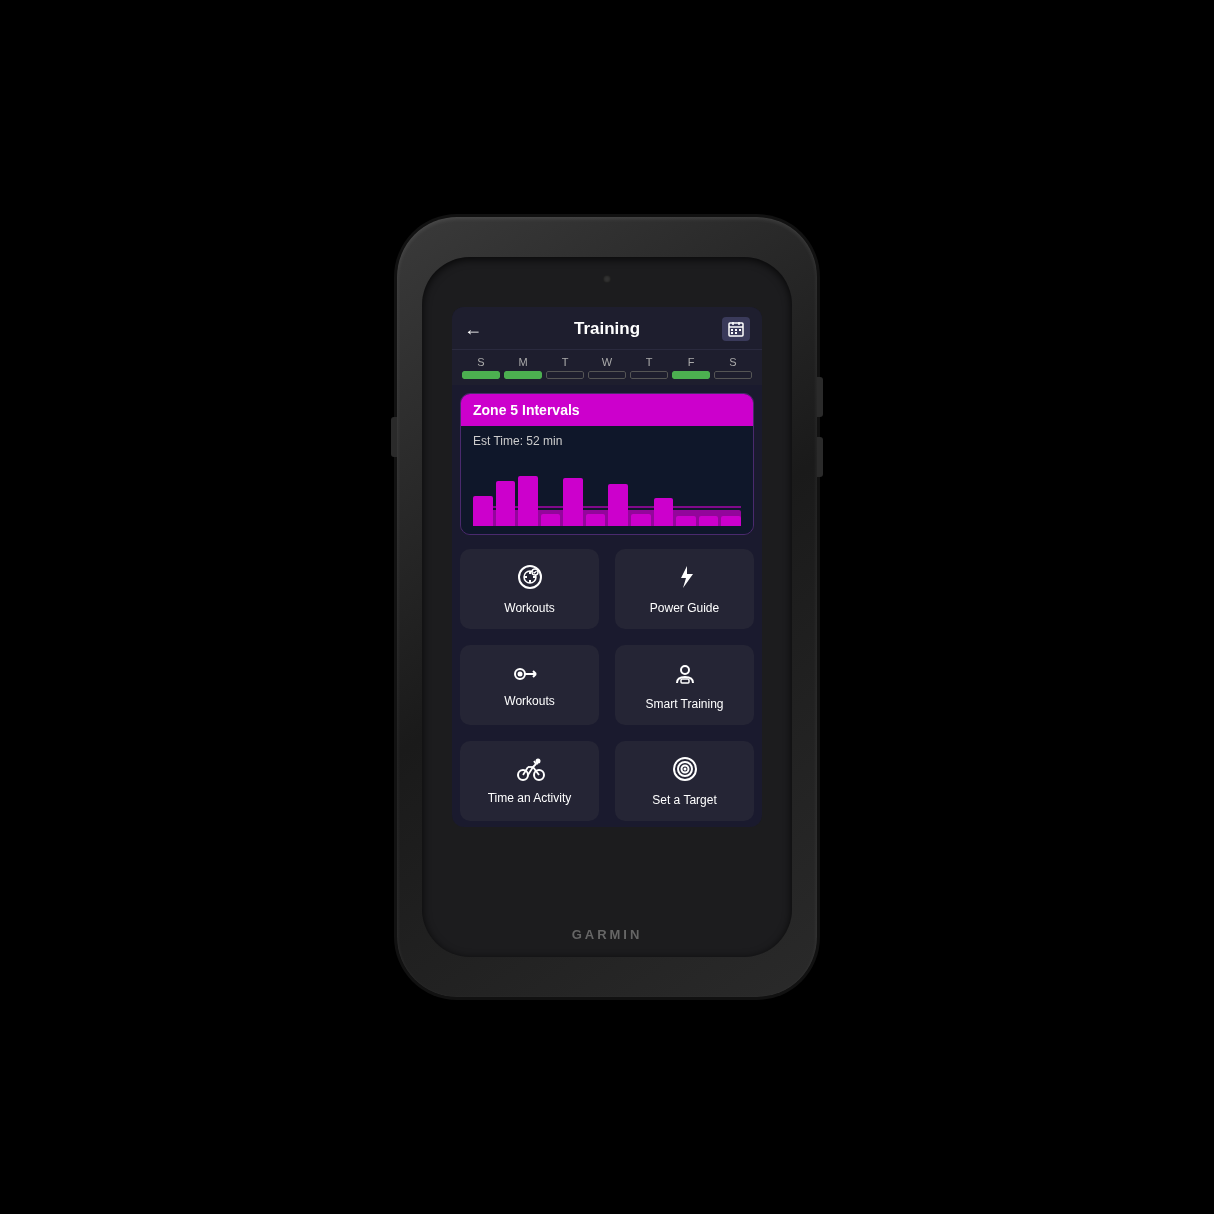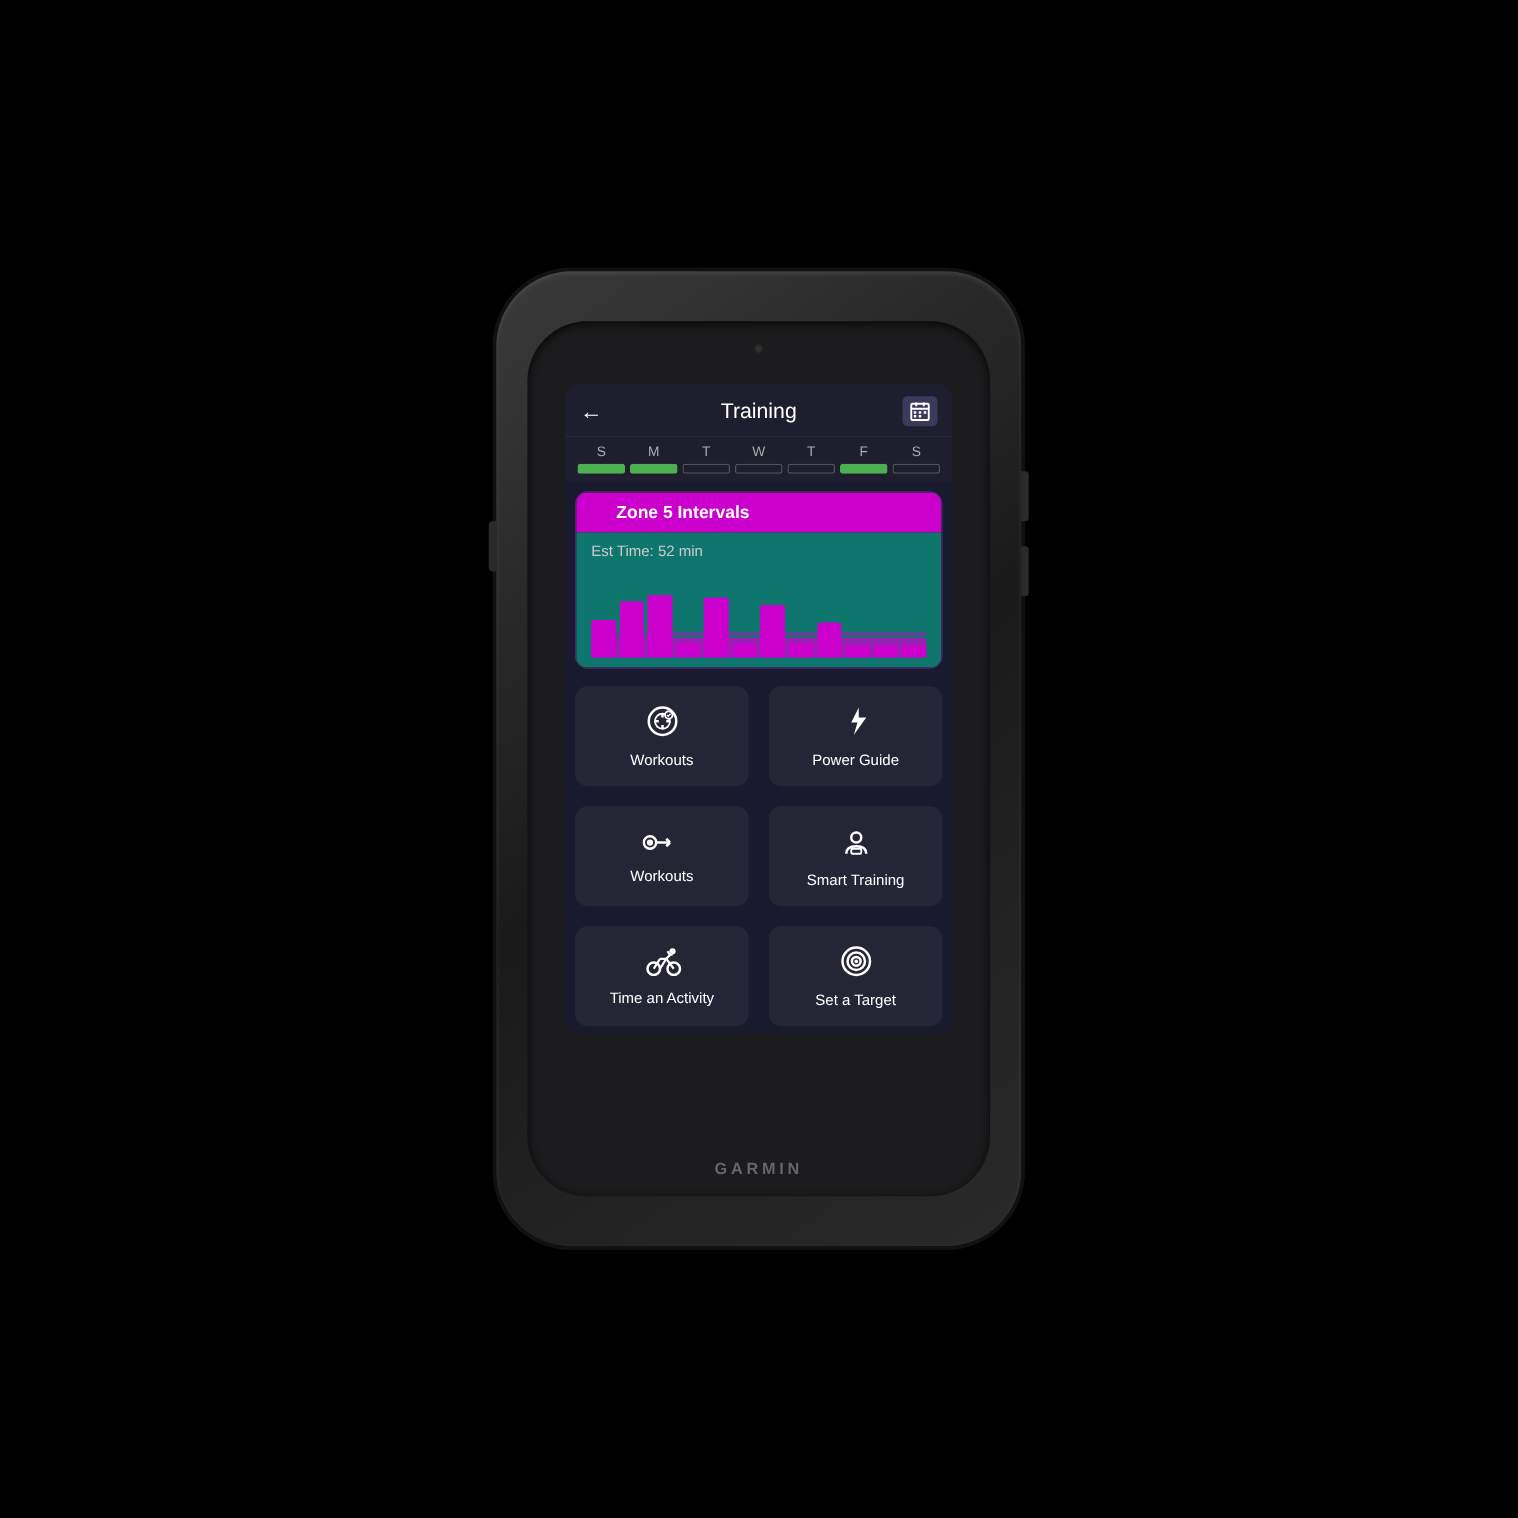--- a/index.html
+++ b/index.html
@@ -81,21 +81,21 @@
     .back-btn {
       color: #fff;
       font-size: 18px;
       cursor: pointer;
       width: 28px;
     }
 
     .title {
       color: #fff;
       font-size: 17px;
-      font-weight: 400;
+      font-weight: 700;
       flex: 1;
       text-align: center;
     }
 
     .calendar-icon {
       width: 28px;
       height: 24px;
       background: #3a3a5a;
       border-radius: 4px;
       display: flex;
@@ -165,26 +165,25 @@
 
     .workout-card-header {
       background: #cc00cc;
       padding: 7px 12px;
     }
 
     .workout-title {
       color: #fff;
       font-size: 14px;
       font-weight: 600;
-      margin-left: 20px;
     }
 
     .workout-card-body {
       padding: 8px 12px;
-      background: #0f766e;
+      background: #0f172a;
     }
 
     .est-time {
       color: #ccc;
       font-size: 12px;
       margin-bottom: 8px;
     }
 
     
     .chart-container {

